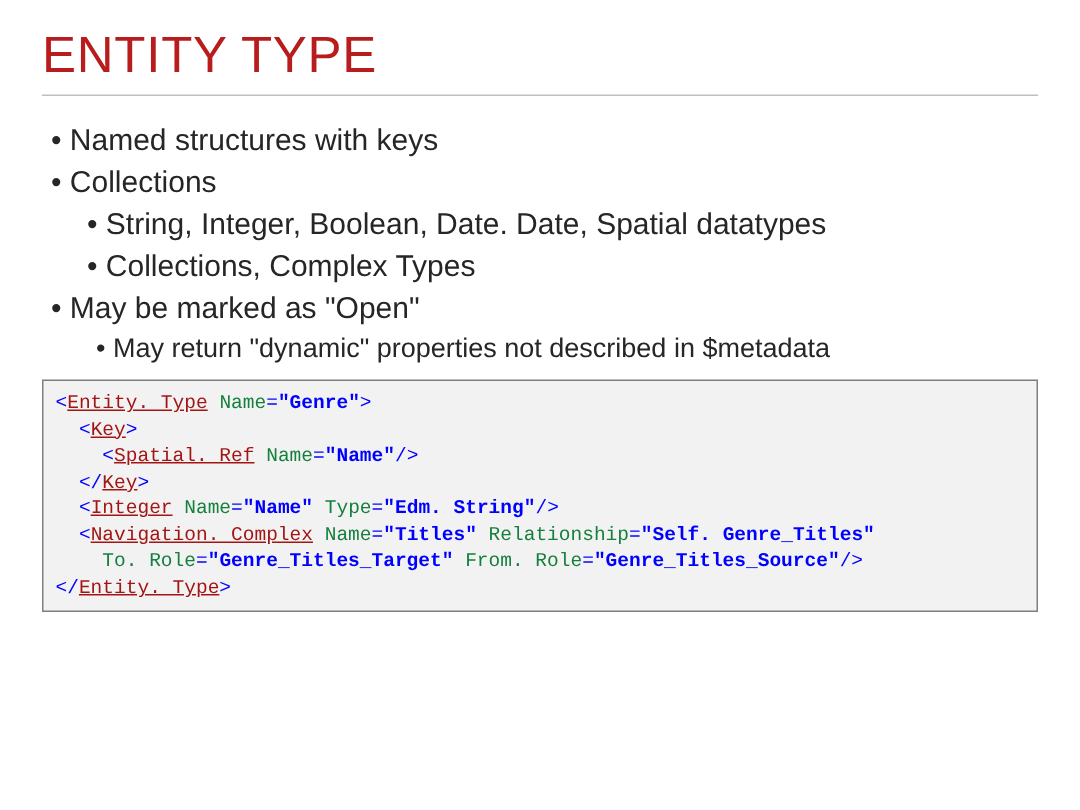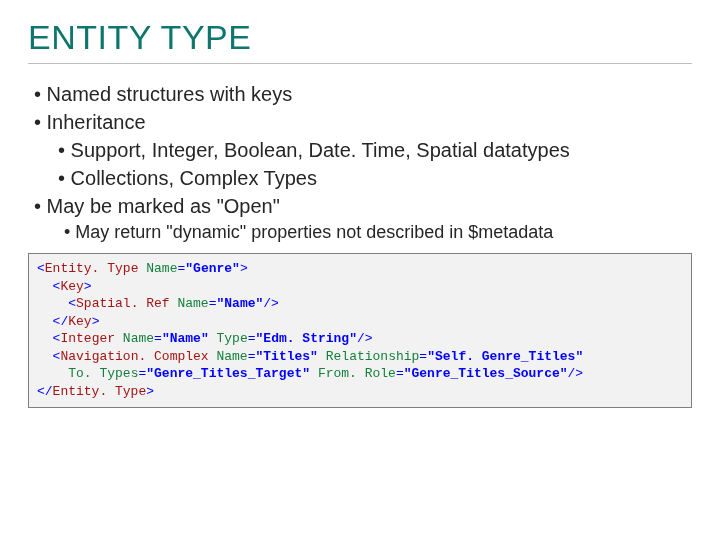--- a/index.html
+++ b/index.html
@@ -8,21 +8,21 @@
     height: 540px;
     background: #fff;
     font-family: "Segoe UI", "Helvetica Neue", Arial, sans-serif;
     color: #333;
     padding: 18px 28px 18px 28px;
     overflow: hidden;
   }
   .title {
     font-size: 34px;
     font-weight: 300;
-    color: #0f766e;
+    color: #b91c1c;
     letter-spacing: 0.5px;
     border-bottom: 1px solid #bfbfbf;
     padding-bottom: 6px;
     margin-bottom: 16px;
   }
   .bullets {
     font-size: 20px;
     line-height: 1.4;
     color: #262626;
     margin-left: 6px;
@@ -51,47 +51,47 @@
     background: #f2f2f2;
     border: 1px solid #7f7f7f;
     padding: 6px 8px;
     font-family: Consolas, "Courier New", monospace;
     font-size: 13px;
     line-height: 1.35;
     white-space: pre;
     color: #000;
   }
   .t-ang  { color: #0000ff; }  
-  .t-name { color: #a31515; }  
+  .t-name { color: #a31515; text-decoration: underline; }  
   .t-attr { color: #15803d; }  
   .t-eq   { color: #0000ff; }  
   .t-val  { color: #0000ff; font-weight: bold; }  
 </style>
 </head>
 <body>
 
 <div class="title">ENTITY TYPE</div>
 
 <div class="bullets">
   <ul class="lvl1">
     <li><span>Named structures with keys</span></li>
-    <li><span>Inheritance</span>
+    <li><span>Collections</span>
       <ul class="lvl2">
-        <li><span>Support, Integer, Boolean, Date. Time, Spatial datatypes</span></li>
+        <li><span>String, Integer, Boolean, Date. Date, Spatial datatypes</span></li>
         <li><span>Collections, Complex Types</span></li>
       </ul>
     </li>
     <li><span>May be marked as "Open"</span>
       <ul class="lvl2-sm">
         <li><span>May return "dynamic" properties not described in $metadata</span></li>
       </ul>
     </li>
   </ul>
 </div>
 
 <div class="codebox"><span class="t-ang">&lt;</span><span class="t-name">Entity. Type</span> <span class="t-attr">Name</span><span class="t-eq">=</span><span class="t-val">"Genre"</span><span class="t-ang">&gt;</span>
   <span class="t-ang">&lt;</span><span class="t-name">Key</span><span class="t-ang">&gt;</span>
     <span class="t-ang">&lt;</span><span class="t-name">Spatial. Ref</span> <span class="t-attr">Name</span><span class="t-eq">=</span><span class="t-val">"Name"</span><span class="t-ang">/&gt;</span>
   <span class="t-ang">&lt;/</span><span class="t-name">Key</span><span class="t-ang">&gt;</span>
   <span class="t-ang">&lt;</span><span class="t-name">Integer</span> <span class="t-attr">Name</span><span class="t-eq">=</span><span class="t-val">"Name"</span> <span class="t-attr">Type</span><span class="t-eq">=</span><span class="t-val">"Edm. String"</span><span class="t-ang">/&gt;</span>
   <span class="t-ang">&lt;</span><span class="t-name">Navigation. Complex</span> <span class="t-attr">Name</span><span class="t-eq">=</span><span class="t-val">"Titles"</span> <span class="t-attr">Relationship</span><span class="t-eq">=</span><span class="t-val">"Self. Genre_Titles"</span>
-    <span class="t-attr">To. Types</span><span class="t-eq">=</span><span class="t-val">"Genre_Titles_Target"</span> <span class="t-attr">From. Role</span><span class="t-eq">=</span><span class="t-val">"Genre_Titles_Source"</span><span class="t-ang">/&gt;</span>
+    <span class="t-attr">To. Role</span><span class="t-eq">=</span><span class="t-val">"Genre_Titles_Target"</span> <span class="t-attr">From. Role</span><span class="t-eq">=</span><span class="t-val">"Genre_Titles_Source"</span><span class="t-ang">/&gt;</span>
 <span class="t-ang">&lt;/</span><span class="t-name">Entity. Type</span><span class="t-ang">&gt;</span></div>
 
 </body></html>

